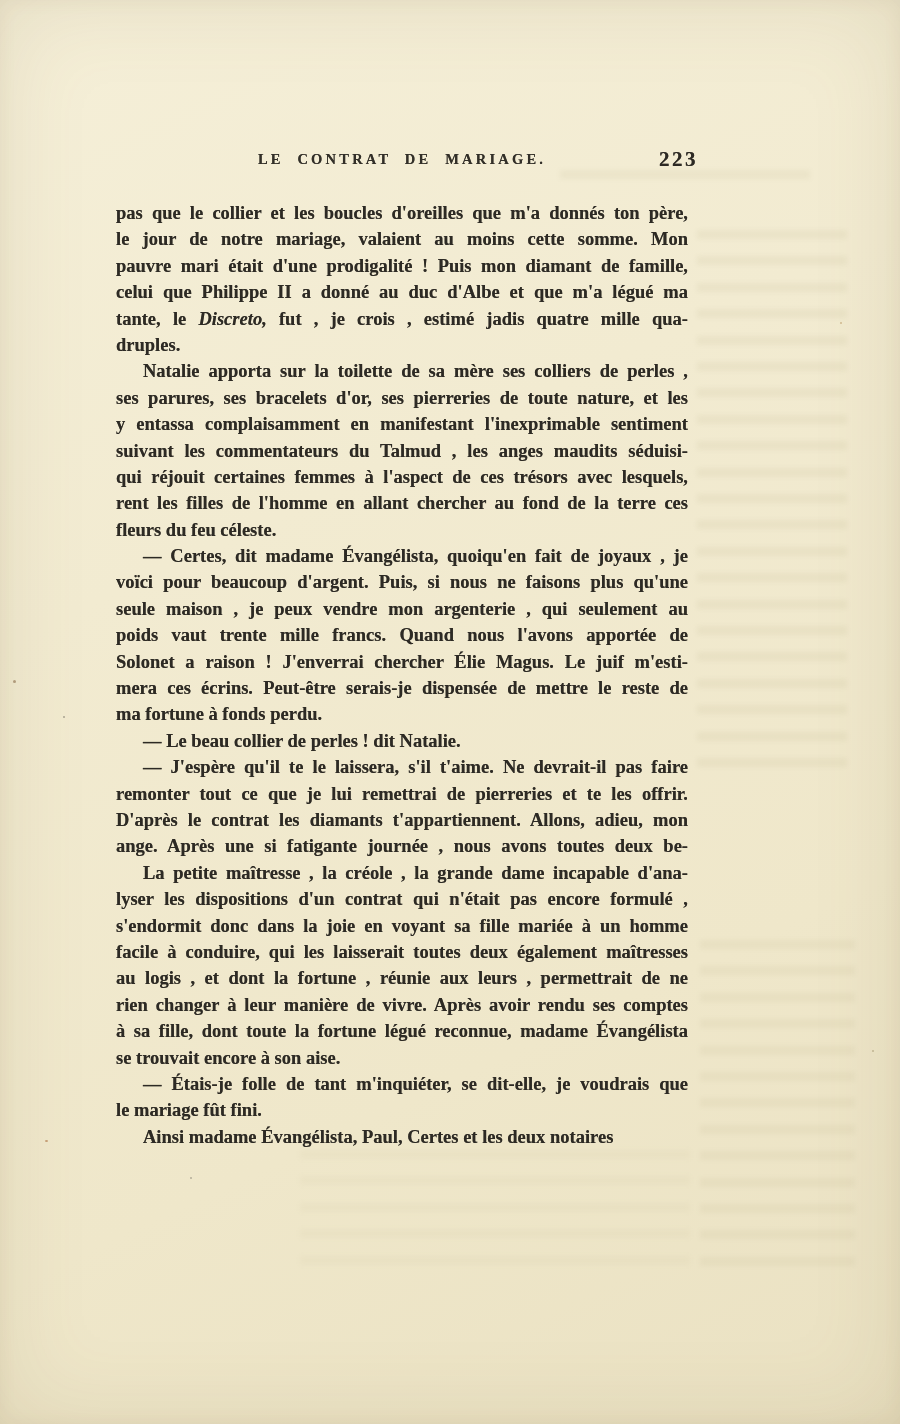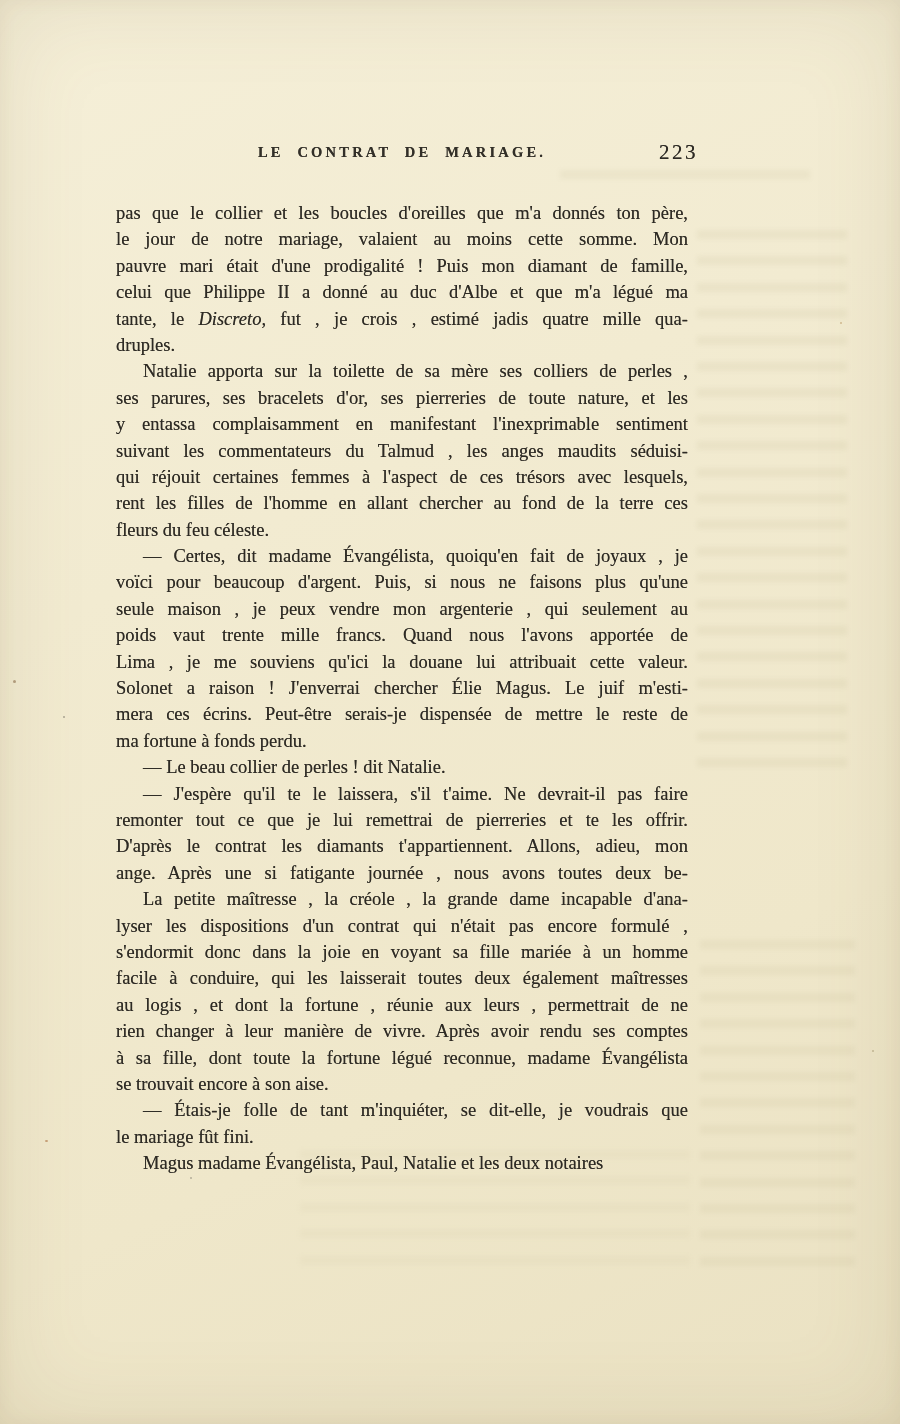--- a/index.html
+++ b/index.html
@@ -6,39 +6,40 @@
   body{
     width:900px;height:1424px;position:relative;overflow:hidden;
     font-family:"Liberation Serif","DejaVu Serif",serif;
     background:linear-gradient(155deg,#f5efd8 0%,#f2ebd1 35%,#efe7ca 70%,#eae1c2 100%);
   }
   .vignette{
     position:absolute;inset:0;pointer-events:none;
     box-shadow:inset 0 0 90px rgba(130,108,62,.14), inset 0 0 18px rgba(130,108,62,.08);
   }
   .header{
-    position:absolute;left:116px;top:144px;width:572px;height:26px;
+    position:absolute;left:116px;top:151px;width:572px;height:26px;
   }
   .running-title{
     display:block;text-align:center;
     font-size:14.5px;font-weight:700;letter-spacing:3.2px;word-spacing:7px;
     color:#322f28;text-shadow:0 0 .5px rgba(45,42,35,.7);
   }
   .page-number{
     position:absolute;right:-10px;top:-4px;
     font-size:21px;letter-spacing:2.5px;color:#2d2a24;
     text-shadow:0 0 .5px rgba(45,42,35,.7);
+    font-weight:bold;
   }
   .text-block{
     position:absolute;left:116px;top:200px;width:572px;
     font-size:18.5px;line-height:26.4px;color:#2d2a24;
     text-shadow:0 0 .5px rgba(45,42,35,.65);
   }
   .line{
-    height:26.4px;text-align:justify;text-align-last:justify;
+    height:26.4px;text-align:justify;text-align-last:justify;font-weight:bold;
   }
   .line.plast{text-align-last:left;}
   .line.indent{text-indent:27px;}
   .line i{font-style:italic;margin-top:12px;}
   .ghost{
     position:absolute;pointer-events:none;filter:blur(2.5px);
     background:repeating-linear-gradient(to bottom,
       rgba(178,168,128,.38) 0px, rgba(178,168,128,.38) 9px,
       rgba(0,0,0,0) 9px, rgba(0,0,0,0) 26.4px);
   }
@@ -77,33 +78,32 @@
     <div class="line">ses parures, ses bracelets d'or, ses pierreries de toute nature, et les</div>
     <div class="line">y entassa complaisamment en manifestant l'inexprimable sentiment</div>
     <div class="line">suivant les commentateurs du Talmud , les anges maudits séduisi-</div>
     <div class="line">qui réjouit certaines femmes à l'aspect de ces trésors avec lesquels,</div>
     <div class="line">rent les filles de l'homme en allant chercher au fond de la terre ces</div>
     <div class="line plast">fleurs du feu céleste.</div>
     <div class="line indent">— Certes, dit madame Évangélista, quoiqu'en fait de joyaux , je</div>
     <div class="line">voïci pour beaucoup d'argent. Puis, si nous ne faisons plus qu'une</div>
     <div class="line">seule maison , je peux vendre mon argenterie , qui seulement au</div>
     <div class="line">poids vaut trente mille francs. Quand nous l'avons apportée de</div>
-    <div class="line">Lima , je me souviens qu'ici la douane lui attribuait cette valeur.</div>
     <div class="line">Solonet a raison ! J'enverrai chercher Élie Magus. Le juif m'esti-</div>
     <div class="line">mera ces écrins. Peut-être serais-je dispensée de mettre le reste de</div>
     <div class="line plast">ma fortune à fonds perdu.</div>
     <div class="line plast indent">— Le beau collier de perles ! dit Natalie.</div>
     <div class="line indent">— J'espère qu'il te le laissera, s'il t'aime. Ne devrait-il pas faire</div>
     <div class="line">remonter tout ce que je lui remettrai de pierreries et te les offrir.</div>
     <div class="line">D'après le contrat les diamants t'appartiennent. Allons, adieu, mon</div>
     <div class="line">ange. Après une si fatigante journée , nous avons toutes deux be-</div>
     <div class="line indent">La petite maîtresse , la créole , la grande dame incapable d'ana-</div>
     <div class="line">lyser les dispositions d'un contrat qui n'était pas encore formulé ,</div>
     <div class="line">s'endormit donc dans la joie en voyant sa fille mariée à un homme</div>
     <div class="line">facile à conduire, qui les laisserait toutes deux également maîtresses</div>
     <div class="line">au logis , et dont la fortune , réunie aux leurs , permettrait de ne</div>
     <div class="line">rien changer à leur manière de vivre. Après avoir rendu ses comptes</div>
     <div class="line">à sa fille, dont toute la fortune légué reconnue, madame Évangélista</div>
     <div class="line plast">se trouvait encore à son aise.</div>
     <div class="line indent">— Étais-je folle de tant m'inquiéter, se dit-elle, je voudrais que</div>
     <div class="line plast">le mariage fût fini.</div>
-    <div class="line plast indent">Magus madame Évangélista, Paul, Natalie et les deux notaires</div>
+    <div class="line plast indent">Ainsi madame Évangélista, Paul, Certes et les deux notaires</div>
   </div>
 
 </body></html>

